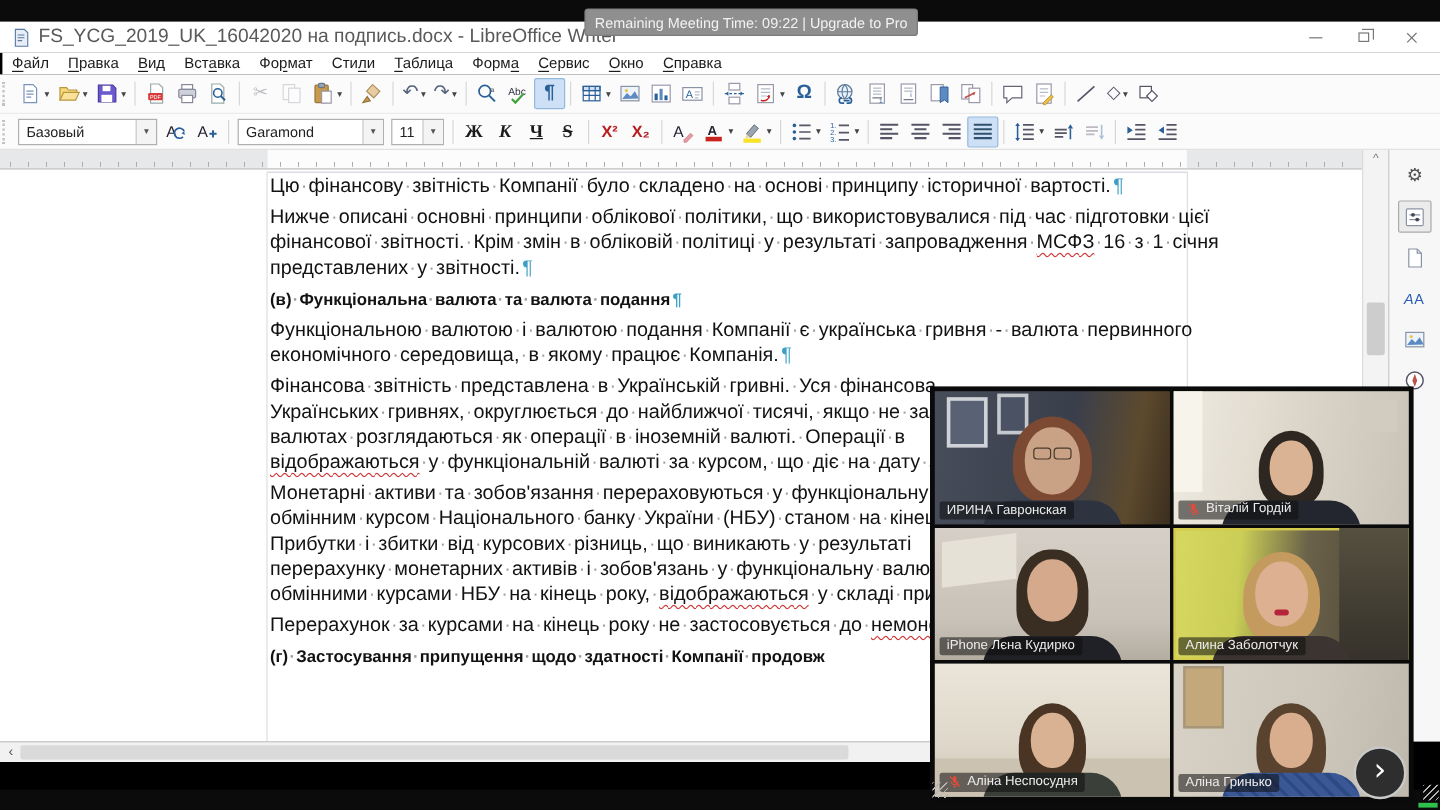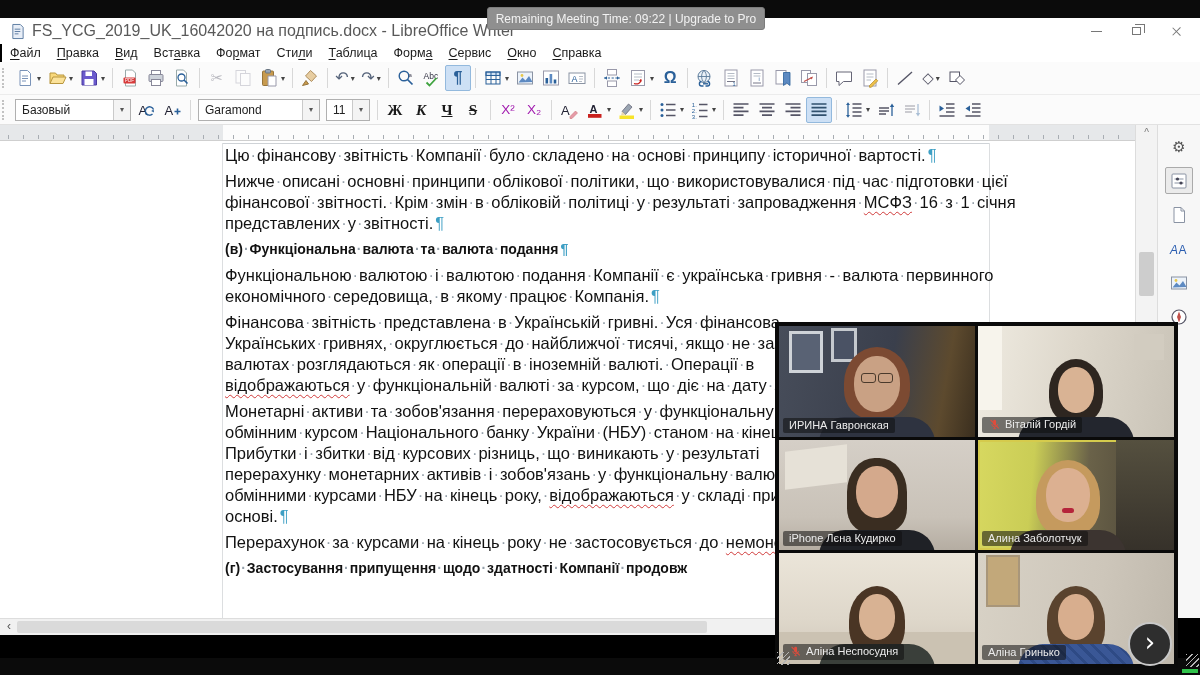--- a/index.html
+++ b/index.html
@@ -38,21 +38,21 @@
   .tbtn.disabled{opacity:.38}
   .ticon{width:20px;height:20px;display:block}
   .ticon text{font-family:"Liberation Sans","DejaVu Sans",sans-serif}
   .tglyph{font-size:15px;color:#4a5664;line-height:20px}
   .g-pilcrow{color:#2a6099;font-size:16px;font-weight:bold}
   .g-omega{color:#2a6099;font-size:16px;font-weight:bold}
   .g-arrow{font-size:16px;color:#55637a}
   .g-shape{font-size:15px;color:#556}
   .g-b,.g-i,.g-u,.g-s{font-family:"Liberation Serif","DejaVu Serif",serif;font-size:15px;color:#1a1a1a;font-weight:bold}
   .g-i{font-style:italic}.g-u{text-decoration:underline}.g-s{text-decoration:line-through}
-  .g-sup,.g-sub{font-size:13.5px;color:#a21caf;font-weight:normal}
+  .g-sup,.g-sub{font-size:13.5px;color:#b91c1c;font-weight:bold}
   .dd{font-size:8px;color:#444;margin-left:2px}
   .tsep{width:1px;height:20px;background:#d8d8d8;margin:0 4px;flex:0 0 auto}
 
   .combo{height:22px;background:#fff;border:1px solid #b0b0b0;display:flex;align-items:center;margin:0 3px;flex:0 0 auto}
   .combo-val{flex:1;font-size:12px;color:#222;padding-left:6px;white-space:nowrap;overflow:hidden}
   .combo-arrow{width:17px;height:100%;border-left:1px solid #cacaca;background:#f4f4f4;font-size:8px;color:#555;display:flex;align-items:center;justify-content:center}
 
   .ruler{position:absolute;left:0;top:125px;width:1135px;height:16px;background:#e6e8ea;border-bottom:1px solid #cfcfcf}
   .ruler-active{position:absolute;left:223px;top:0;width:766px;height:15px;background:#fcfcfc}
   .ruler-ticks{position:absolute;left:8px;top:10px;width:1120px;height:4px;background:repeating-linear-gradient(90deg,#a8adb3 0 1px,transparent 1px 15px)}
@@ -585,21 +585,20 @@
           <div class="line">Українських<span class="sdot">·</span>гривнях,<span class="sdot">·</span>округлюється<span class="sdot">·</span>до<span class="sdot">·</span>найближчої<span class="sdot">·</span>тисячі,<span class="sdot">·</span>якщо<span class="sdot">·</span>не<span class="sdot">·</span>зазна</div>
           <div class="line">валютах<span class="sdot">·</span>розглядаються<span class="sdot">·</span>як<span class="sdot">·</span>операції<span class="sdot">·</span>в<span class="sdot">·</span>іноземній<span class="sdot">·</span>валюті.<span class="sdot">·</span>Операції<span class="sdot">·</span>в</div>
           <div class="line"><span class="sp-err">відображаються</span><span class="sdot">·</span>у<span class="sdot">·</span>функціональній<span class="sdot">·</span>валюті<span class="sdot">·</span>за<span class="sdot">·</span>курсом,<span class="sdot">·</span>що<span class="sdot">·</span>діє<span class="sdot">·</span>на<span class="sdot">·</span>дату<span class="sdot">·</span>здійсне</div>
         </div>
         <div class="block para">
           <div class="line">Монетарні<span class="sdot">·</span>активи<span class="sdot">·</span>та<span class="sdot">·</span>зобов'язання<span class="sdot">·</span>перераховуються<span class="sdot">·</span>у<span class="sdot">·</span>функціональну<span class="sdot">·</span>ва</div>
           <div class="line">обмінним<span class="sdot">·</span>курсом<span class="sdot">·</span>Національного<span class="sdot">·</span>банку<span class="sdot">·</span>України<span class="sdot">·</span>(НБУ)<span class="sdot">·</span>станом<span class="sdot">·</span>на<span class="sdot">·</span>кінець<span class="sdot">·</span>в</div>
           <div class="line">Прибутки<span class="sdot">·</span>і<span class="sdot">·</span>збитки<span class="sdot">·</span>від<span class="sdot">·</span>курсових<span class="sdot">·</span>різниць,<span class="sdot">·</span>що<span class="sdot">·</span>виникають<span class="sdot">·</span>у<span class="sdot">·</span>результаті</div>
           <div class="line">перерахунку<span class="sdot">·</span>монетарних<span class="sdot">·</span>активів<span class="sdot">·</span>і<span class="sdot">·</span>зобов'язань<span class="sdot">·</span>у<span class="sdot">·</span>функціональну<span class="sdot">·</span>валю</div>
           <div class="line">обмінними<span class="sdot">·</span>курсами<span class="sdot">·</span>НБУ<span class="sdot">·</span>на<span class="sdot">·</span>кінець<span class="sdot">·</span>року,<span class="sdot">·</span><span class="sp-err">відображаються</span><span class="sdot">·</span>у<span class="sdot">·</span>складі<span class="sdot">·</span>прибут</div>
-          <div class="line">основі.<span class="pilcrow">¶</span></div>
         </div>
         <div class="block para">
           <div class="line">Перерахунок<span class="sdot">·</span>за<span class="sdot">·</span>курсами<span class="sdot">·</span>на<span class="sdot">·</span>кінець<span class="sdot">·</span>року<span class="sdot">·</span>не<span class="sdot">·</span>застосовується<span class="sdot">·</span>до<span class="sdot">·</span><span class="sp-err">немонетарн</span></div>
         </div>
         <div class="block heading">
           <div class="line">(г)<span class="sdot">·</span>Застосування<span class="sdot">·</span>припущення<span class="sdot">·</span>щодо<span class="sdot">·</span>здатності<span class="sdot">·</span>Компанії<span class="sdot">·</span>продовж</div>
         </div>
       </div>
   </div>
 

